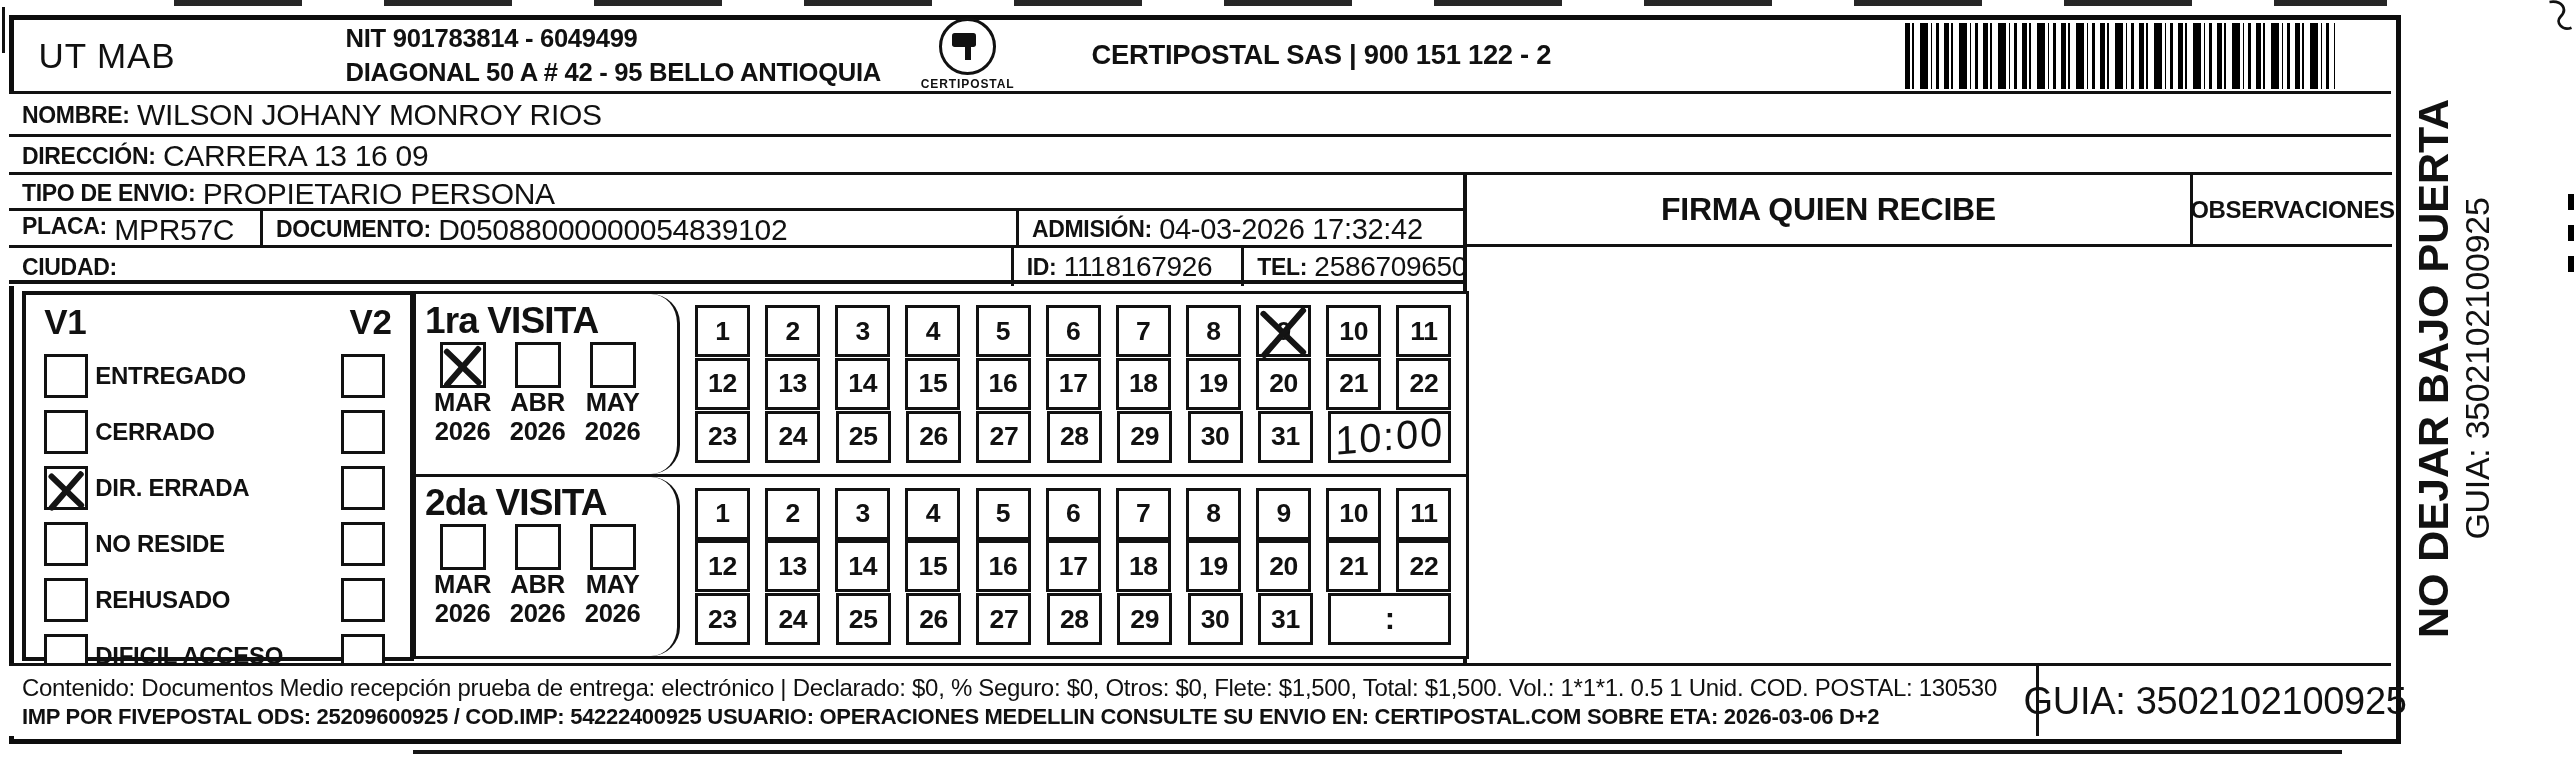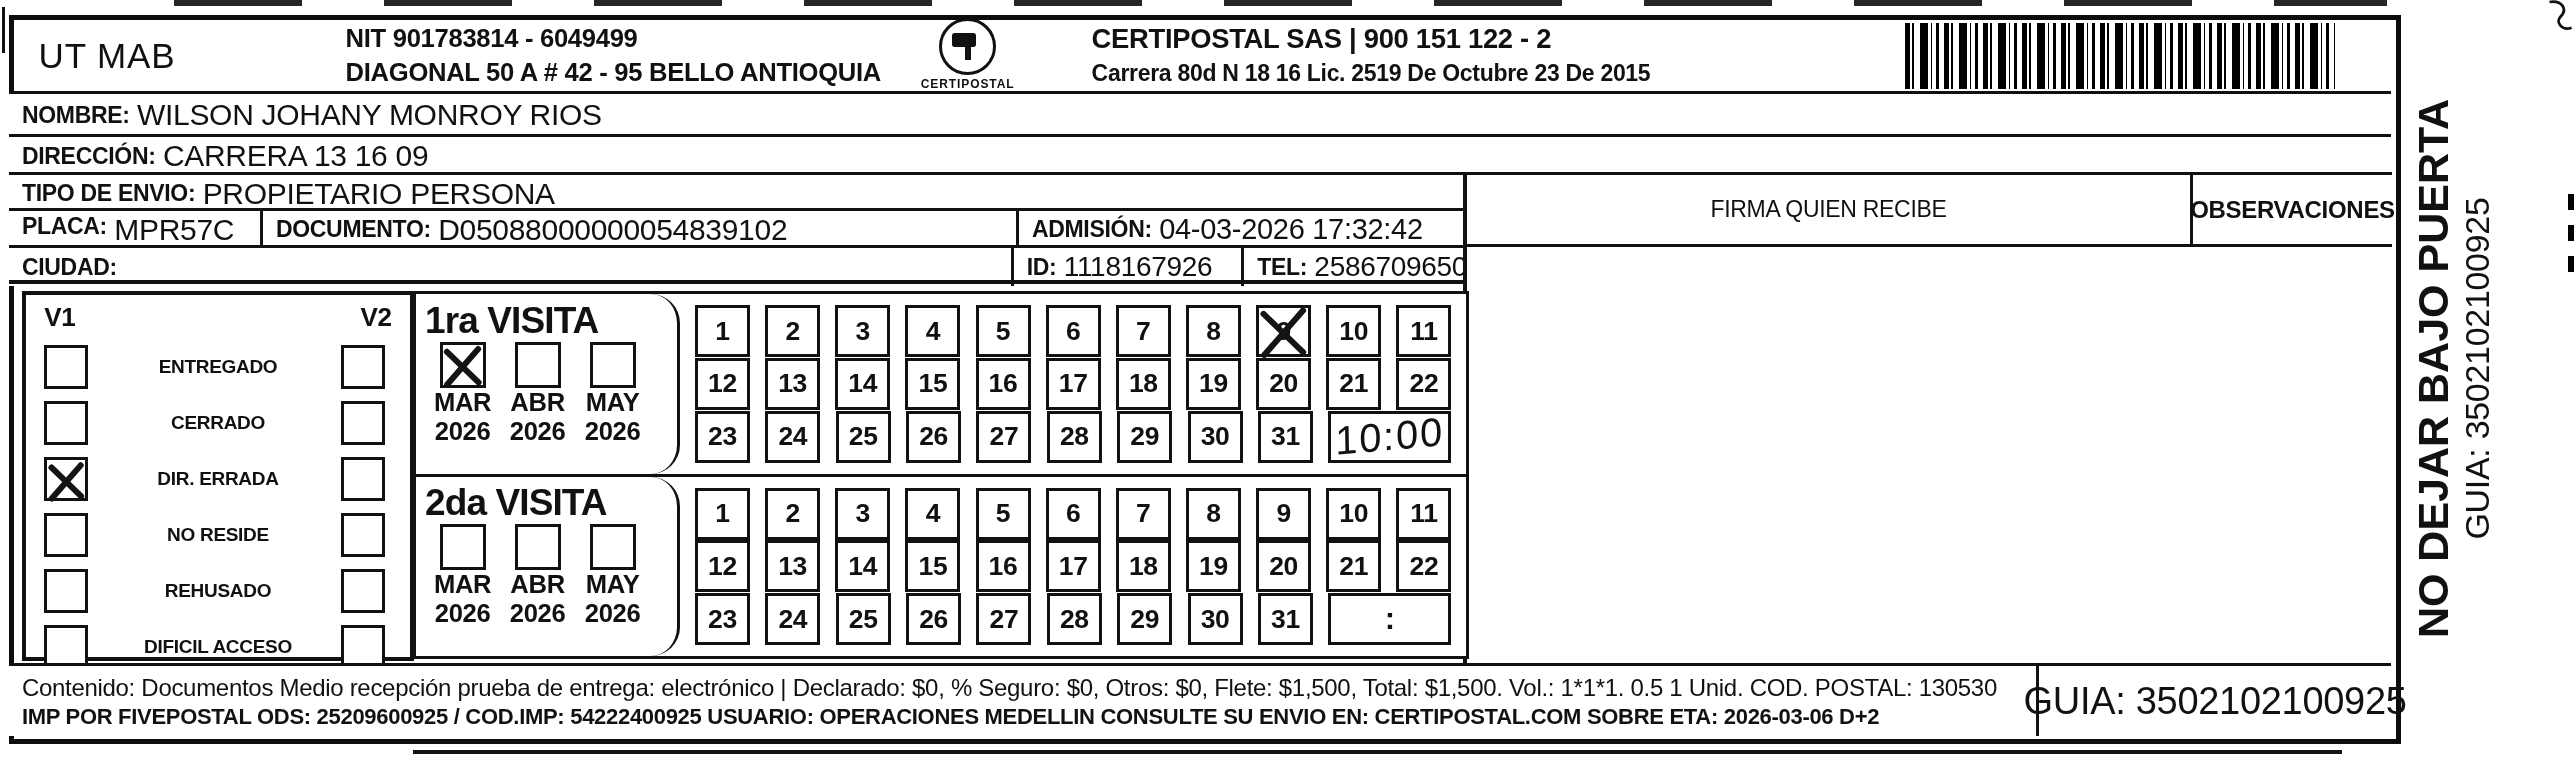--- a/index.html
+++ b/index.html
@@ -24,30 +24,30 @@
   .companyblock .c2{font-size:23px;font-weight:700;}
   .barcode{margin-left:auto;margin-right:51px;width:430px;height:66px;
     background:repeating-linear-gradient(90deg,#000 0 4.6px,#fff 4.6px 7.3px,#000 7.3px 9.1px,#fff 9.1px 14.6px,#000 14.6px 23px,#fff 23px 25.6px,#000 25.6px 27.4px,#fff 27.4px 31px,#000 31px 34px,#fff 34px 39px);}
   
   .frow{left:9.1px;width:2382px;border-top:3.7px solid #111;display:flex;align-items:center;background:#fff;}
   .lbl{font-weight:700;font-size:23px;white-space:nowrap;margin:0 7.3px 0 12.8px;}
   .val{font-size:30px;white-space:nowrap;}
   .cellsep{border-left:3.7px solid #111;align-self:stretch;display:flex;align-items:center;}
   
   .firma-band{left:1467px;top:172px;width:925px;height:69px;border-top:3.7px solid #111;border-bottom:3.7px solid #111;display:flex;background:#fff;}
-  .firma-cell{flex:1;display:flex;align-items:center;justify-content:center;font-size:23px;font-weight:400;border-radius:27px;}
+  .firma-cell{flex:1;display:flex;align-items:center;justify-content:center;font-size:32px;font-weight:700;border-radius:27px;}
   .obs-cell{width:199px;border-left:3.7px solid #111;display:flex;align-items:center;justify-content:center;font-size:24px;font-weight:700;}
   .vdivider{left:1463px;top:172px;width:3.7px;height:491px;background:#111;}
   
   .status-box{left:22px;top:291px;width:384px;height:362px;border:4.6px solid #111;}
   .status-grid{display:grid;grid-template-columns:51px 1fr 51px;align-items:center;padding:7.3px 18.3px;row-gap:12px;}
-  .vhead{font-size:26px;font-weight:700;}
+  .vhead{font-size:35px;font-weight:700;}
   .vhead.right{text-align:right;}
   .cb{width:38px;height:38px;border:3.7px solid #111;position:relative;background:#fff;}
-  .slabel{text-align:center;font-size:19px;font-weight:700;}
+  .slabel{font-size:24px;font-weight:700;}
   
   .xmark::before,.xmark::after{content:"";position:absolute;left:-12%;top:48%;width:124%;height:5.5px;background:#141414;border-radius:2.7px;}
   .xmark::before{transform:rotate(44deg);}
   .xmark::after{transform:rotate(-49deg);width:132%;left:-16%;}
   
   .visits-box{left:413px;top:291px;width:1050px;height:362px;border:3.7px solid #111;display:flex;flex-direction:column;background:#fff;}
   .visit{flex:1;display:flex;min-height:0;}
   .visit.first{border-bottom:3.7px solid #111;}
   .vmonths{width:245px;border-right:3.7px solid #111;display:flex;flex-direction:column;justify-content:flex-start;padding:5.5px 7.3px 7.3px 9.1px;border-radius:29px;}
   .vtitle{font-size:37px;font-weight:700;letter-spacing:-0.9px;}
@@ -97,21 +97,20 @@
   <div class="nitblock">
     <div>NIT 901783814 - 6049499</div>
     <div>DIAGONAL 50 A # 42 - 95  BELLO  ANTIOQUIA</div>
   </div>
   <div class="logo-wrap">
     <div class="logo"></div>
     <div class="logo-cap">CERTIPOSTAL</div>
   </div>
   <div class="companyblock">
     <div class="c1">CERTIPOSTAL SAS | 900 151 122 - 2</div>
-    <div class="c2">Carrera 80d N 18 16  Lic. 2519 De Octubre 23 De 2015</div>
   </div>
   <div class="barcode"></div>
 </div>
 
 <div class="abs frow" style="top:91px;height:42px;">
   <span class="lbl">NOMBRE:</span>
   <span class="val">WILSON JOHANY MONROY RIOS</span>
 </div>
 <div class="abs frow" style="top:134px;height:38px;">
   <span class="lbl">DIRECCIÓN:</span>

